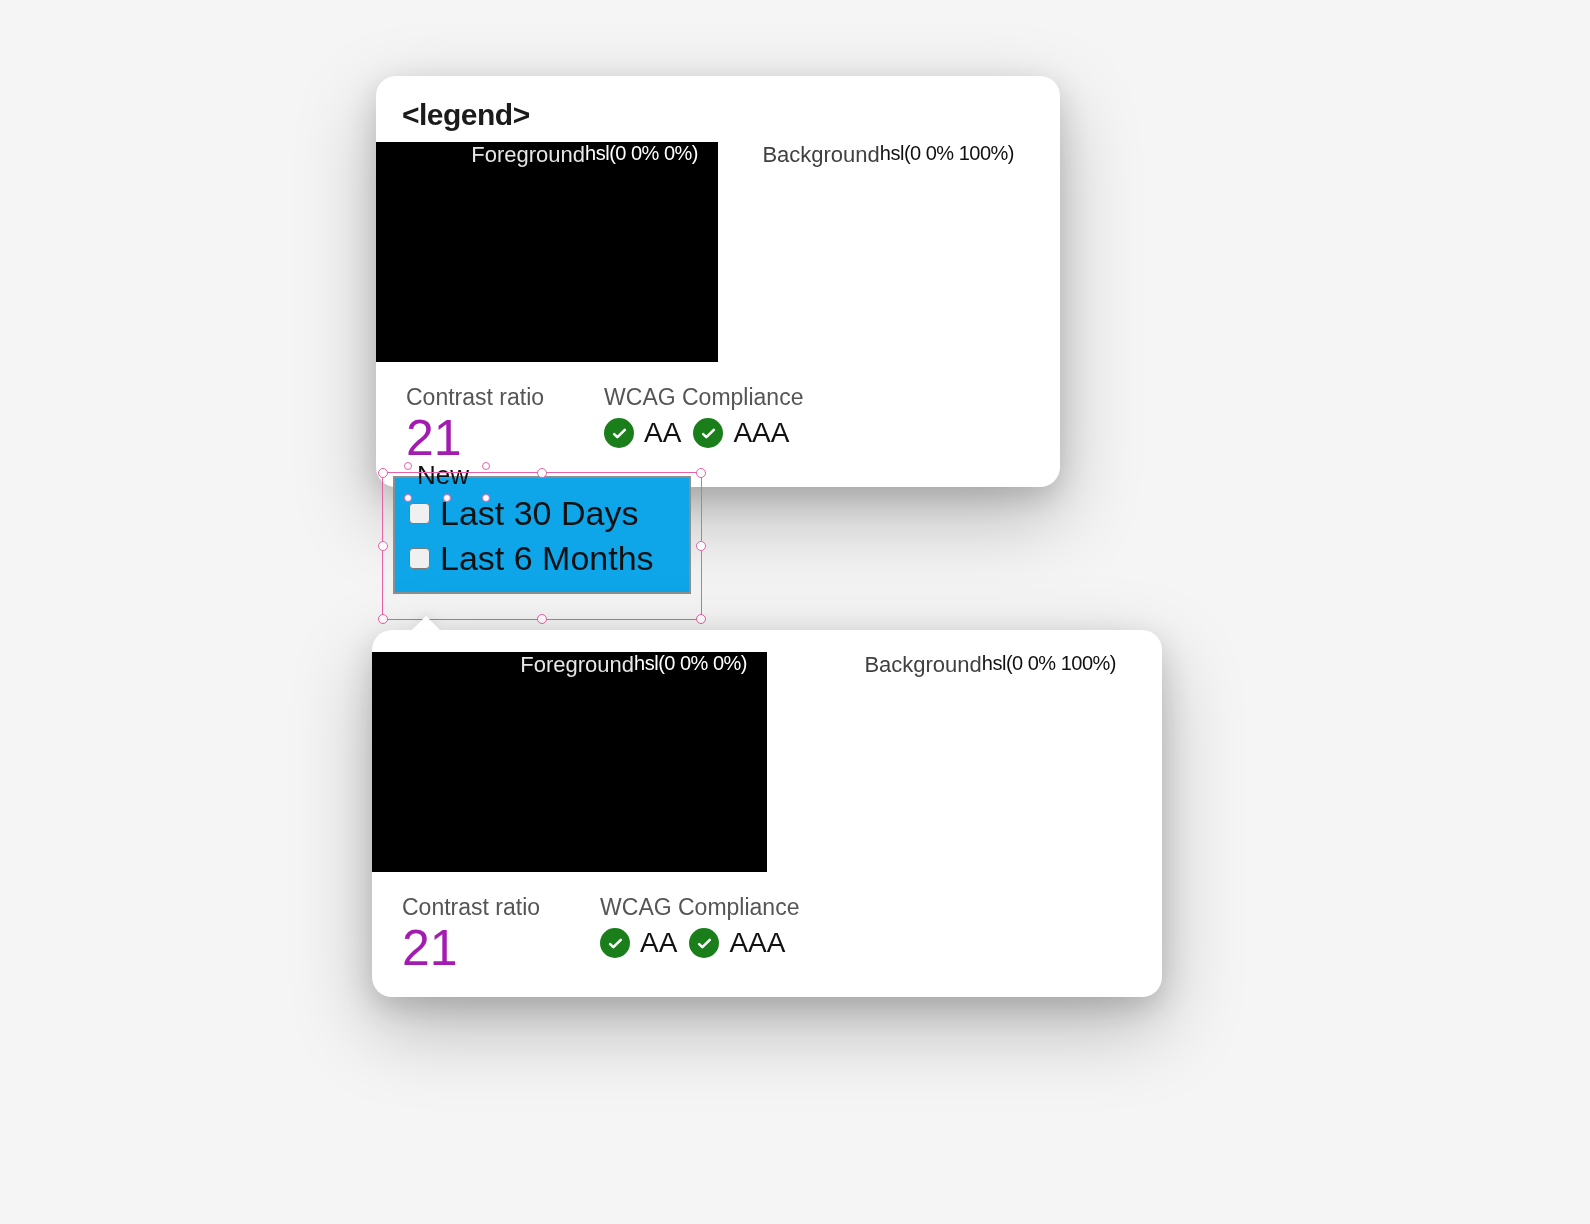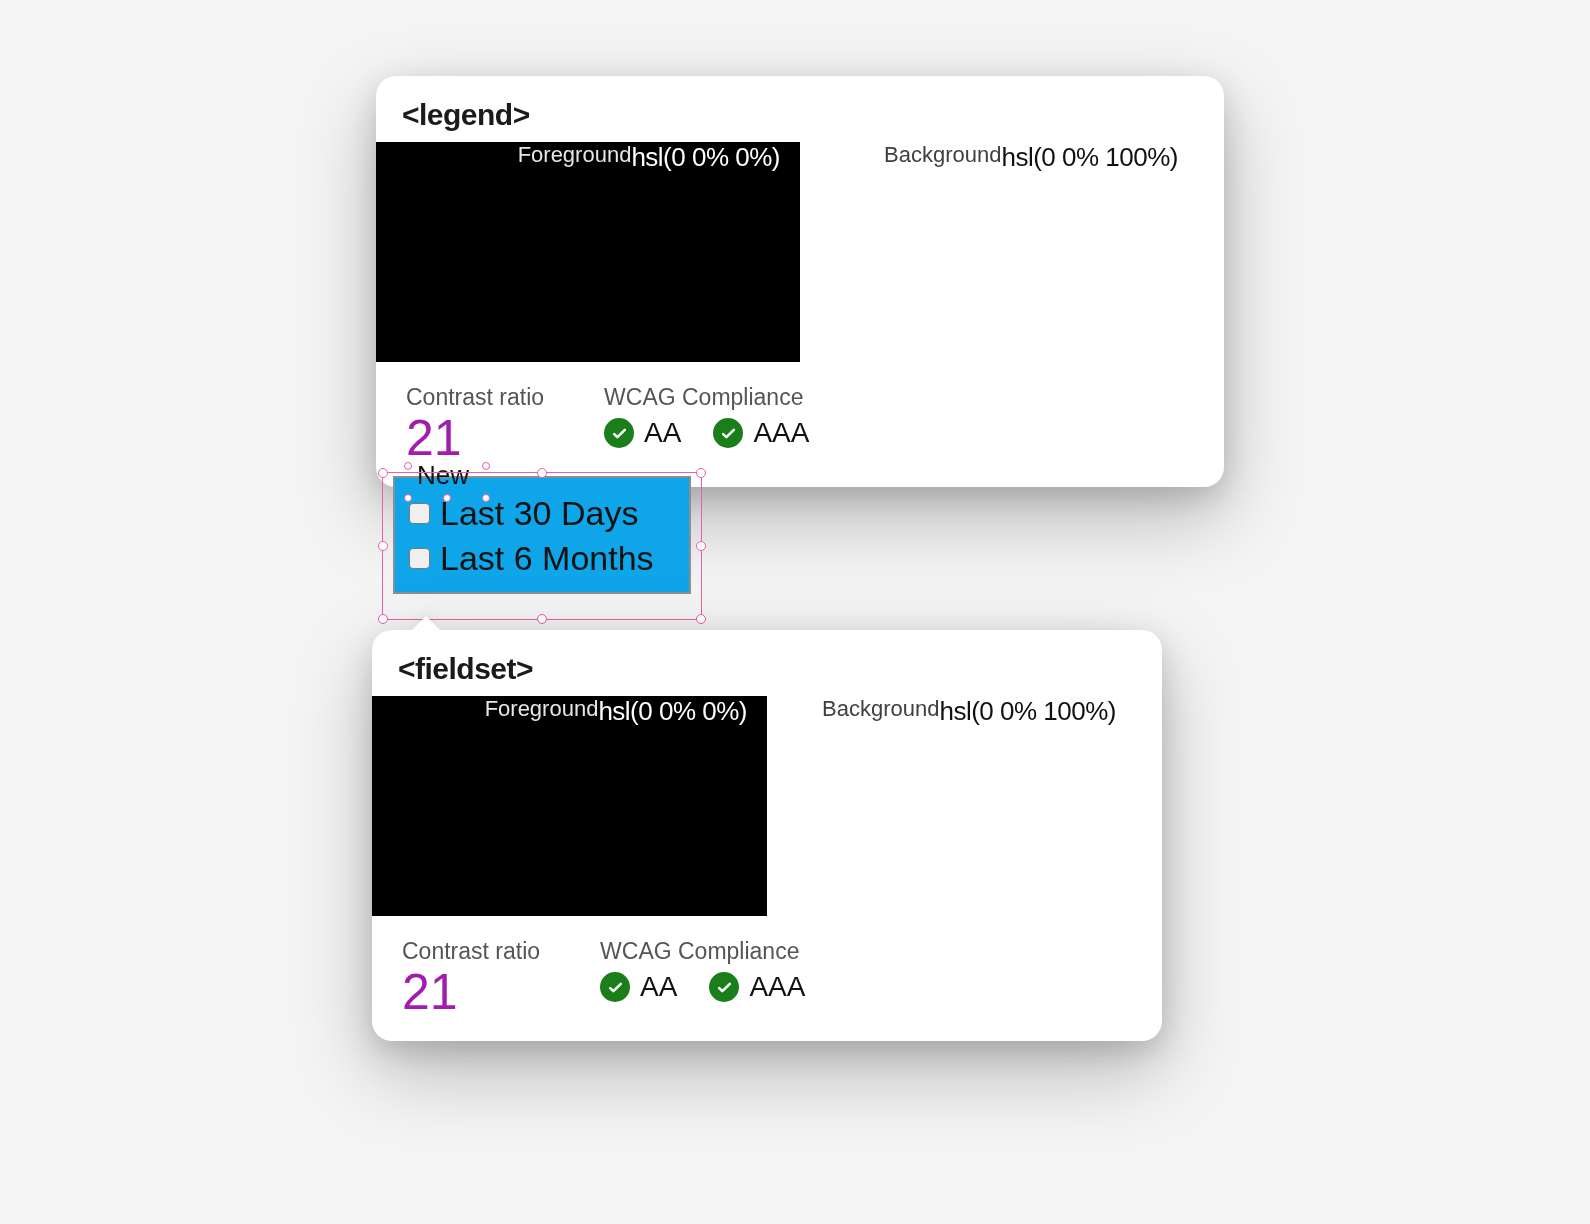--- a/index.html
+++ b/index.html
@@ -10,21 +10,21 @@
     position: relative;
   }
 
   .tooltip-card {
     position: absolute;
     background: #fff;
     border-radius: 20px;
     box-shadow: 0 30px 80px rgba(0,0,0,0.25), 0 10px 30px rgba(0,0,0,0.15);
     padding: 22px 26px 24px 26px;
   }
-  .tooltip-card.top { left: 376px; top: 76px; width: 848px; }
+  .tooltip-card.top { left: 376px; top: 76px; width: 684px; }
   .tooltip-card.bottom { left: 372px; top: 630px; width: 790px; }
 
   .tooltip-arrow {
     position: absolute;
     width: 0; height: 0;
     border-left: 14px solid transparent;
     border-right: 14px solid transparent;
   }
   .tooltip-arrow.down {
     bottom: -14px; left: 40px;
@@ -53,26 +53,26 @@
     padding: 0 20px 14px 20px;
     display: flex;
     flex-direction: row;
     justify-content: flex-end;
   }
   .swatch.fg { background: #000; color: #fff; margin-left: -26px; width: calc(50% + 26px); }
   .swatch.fg .sw-label { color: #e6e6e6; }
   .swatch.bg { background: #fff; color: #111; }
   .swatch.bg .sw-label { color: #404040; }
   .sw-label { font-size: 22px; font-weight: 400; margin-bottom: 2px; }
-  .sw-value { font-size: 26px; font-weight: 400; letter-spacing: -0.5px; }
+  .sw-value { font-size: 20px; font-weight: 400; letter-spacing: -0.5px; }
 
   .metrics { display: flex; margin-top: 22px; gap: 60px; align-items: flex-start; padding-left: 4px; }
   .metric-col .m-label { font-size: 23px; color: #555; margin-bottom: 2px; }
   .ratio-val { font-size: 50px; font-weight: 400; color: #a21caf; line-height: 1; }
-  .badges { display: flex; gap: 32px; margin-top: 6px; align-items: center; }
+  .badges { display: flex; gap: 12px; margin-top: 6px; align-items: center; }
   .badge { display: flex; align-items: center; gap: 10px; }
   .badge-icon {
     width: 30px; height: 30px; border-radius: 50%;
     background: #1a7f1a;
     display: flex; align-items: center; justify-content: center;
   }
   .badge-icon svg { width: 17px; height: 17px; }
   .badge-text { font-size: 28px; color: #111; }
 
   
@@ -213,21 +213,20 @@
     <span class="handle ih-tl"></span>
     <span class="handle ih-tr"></span>
     <span class="handle ih-bl"></span>
     <span class="handle ih-bm"></span>
     <span class="handle ih-br"></span>
   </div>
 </div>
 
 <div class="tooltip-card bottom">
   <div class="tooltip-arrow up"></div>
-  <div class="tag-title">&lt;fieldset&gt;</div>
   <div class="swatches">
     <div class="swatch fg">
       <div class="sw-label">Foreground</div>
       <div class="sw-value">hsl(0 0% 0%)</div>
     </div>
     <div class="swatch bg">
       <div class="sw-label">Background</div>
       <div class="sw-value">hsl(0 0% 100%)</div>
     </div>
   </div>

